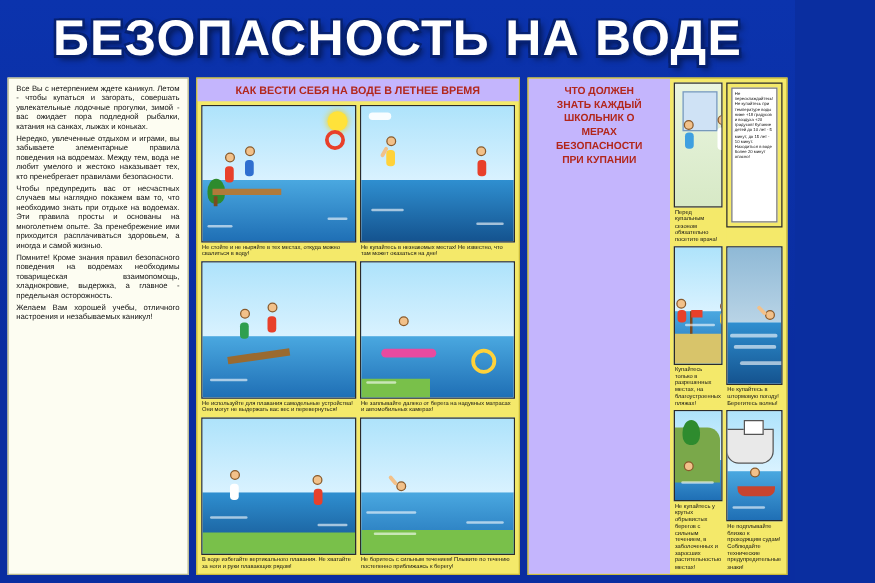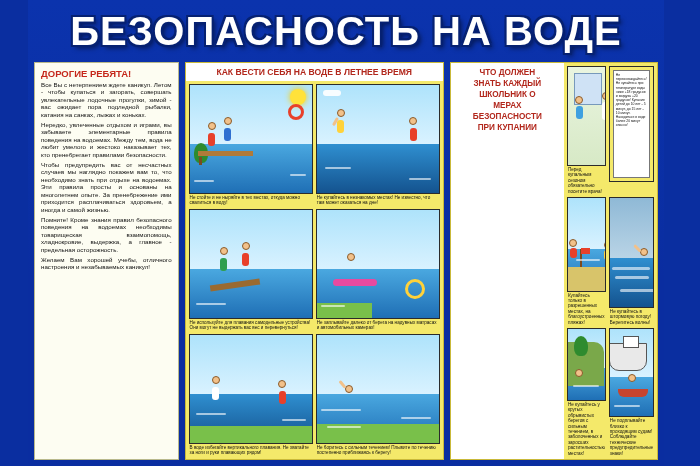--- a/index.html
+++ b/index.html
@@ -7,21 +7,20 @@
     width:700px;height:466px;
     background:#0a2ea0;
     font-family:"Liberation Sans", sans-serif;
     overflow:hidden;
   }
   .poster{
     position:relative;
     width:636px;height:466px;
     background:linear-gradient(#0b33ad,#0a2da0 60%,#0a2da0);
     box-sizing:border-box;
-    margin-left:28px;
   }
   
   .title-bar{
     height:62px;
     display:flex;align-items:center;justify-content:center;
   }
   .title{
     font-size:40px;
     font-weight:bold;
     color:#ffffff;
@@ -55,21 +54,21 @@
     display:flex;flex-direction:column;
   }
   .col-right{
     flex:1;
     background:#f4e96a;
     border:1px solid #c9b93a;
     box-sizing:border-box;
     display:flex;flex-direction:row;
   }
   .panel-head{
-    background:#ffffff;
+    background:#c4b5fd;
     color:#b2271c;
     font-weight:bold;
     font-size:8.6px;
     line-height:11px;
     text-align:center;
     padding:4px 22px 3px;
   }
   .panel-head.small{font-size:8.2px;}
   .left-head{
     color:#c5281c;
@@ -148,21 +147,20 @@
 
 <div class="poster">
 
   <div class="title-bar">
     <div class="title">БЕЗОПАСНОСТЬ НА ВОДЕ</div>
   </div>
 
   <div class="cols">
 
     <div class="col-left">
-      <div class="left-head">ДОРОГИЕ РЕБЯТА!</div>
       <div class="left-body">
         <p>Все Вы с нетерпением ждете каникул. Летом - чтобы купаться и загорать, совершать увлекательные лодочные прогулки, зимой - вас ожидает пора подледной рыбалки, катания на санках, лыжах и коньках.</p>
         <p>Нередко, увлеченные отдыхом и играми, вы забываете элементарные правила поведения на водоемах. Между тем, вода не любит умелого и жестоко наказывает тех, кто пренебрегает правилами безопасности.</p>
         <p>Чтобы предупредить вас от несчастных случаев мы наглядно покажем вам то, что необходимо знать при отдыхе на водоемах. Эти правила просты и основаны на многолетнем опыте. За пренебрежение ими приходится расплачиваться здоровьем, а иногда и самой жизнью.</p>
         <p>Помните! Кроме знания правил безопасного поведения на водоемах необходимы товарищеская взаимопомощь, хладнокровие, выдержка, а главное - предельная осторожность.</p>
         <p class="last">Желаем Вам хорошей учебы, отличного настроения и незабываемых каникул!</p>
       </div>
     </div>
 
     <div class="col-mid">

